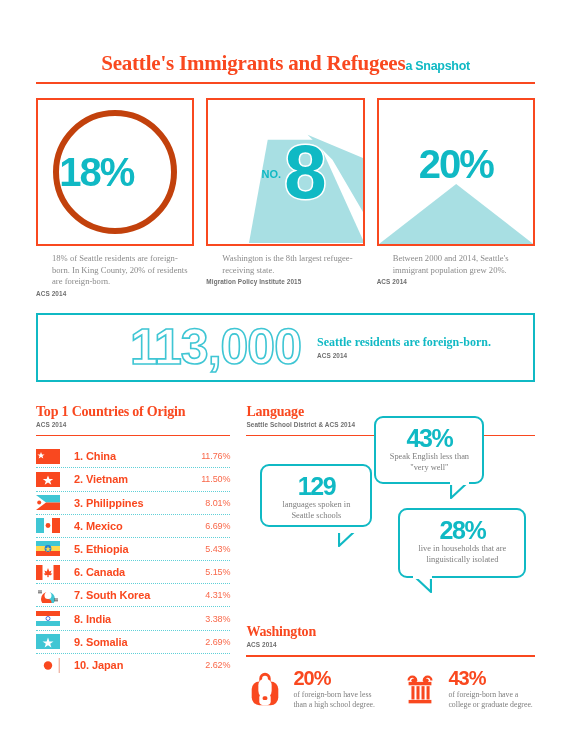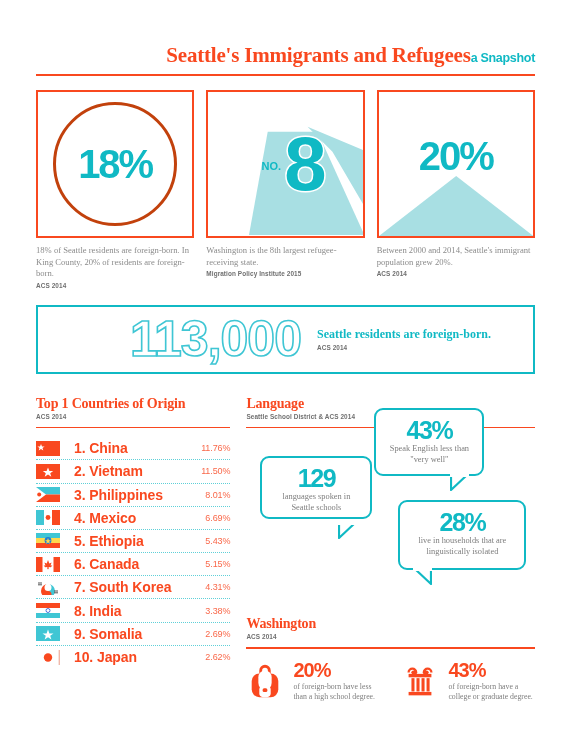--- a/index.html
+++ b/index.html
@@ -7,22 +7,22 @@
     width: 571px; height: 740px;
     background: #ffffff;
     font-family: "Liberation Sans", sans-serif;
     overflow: hidden;
     position: relative;
   }
   .page { position: relative; width: 571px; height: 740px; padding: 0 36px; }
 
   
   .header-row {
-    display: flex; align-items: baseline; justify-content: flex-end;
-    padding-top: 28px;
+    display: flex; align-items: baseline; justify-content: center;
+    padding-top: 36px;
   }
   .main-title {
     font-family: "Liberation Serif", serif;
     font-size: 21px; font-weight: bold; color: #f9481f;
     letter-spacing: -0.2px;
   }
   .snapshot {
     font-size: 12.5px; font-weight: bold; color: #10b9c4;
     letter-spacing: -0.3px;
     margin-top: 23px;
@@ -39,22 +39,22 @@
   .stat-row { display: flex; gap: 12px; margin-top: 14px; }
   .stat-col { width: 159px; }
   .stat-box {
     border: 2px solid #f9481f;
     height: 148px; position: relative; overflow: hidden;
     display: flex; align-items: center; justify-content: center;
     background: #fff;
   }
   .ring {
     width: 124px; height: 124px; border-radius: 50%;
-    border: 3px solid #c2410c;
-    display: flex; align-items: center; justify-content: center;
+    border: 6px solid #c2410c;
+    display: flex; align-items: center; justify-content: flex-start;
   }
   .big-teal {
     font-size: 40px; font-weight: bold; color: #10b9c4;
     letter-spacing: -2px; line-height: 1;
   }
   .no8-wrap { position: relative; width: 100%; height: 100%; }
   .shadow-svg { position: absolute; inset: 0; }
   .no8-inner {
     position: absolute; inset: 0;
     display: flex; align-items: center; justify-content: center;
@@ -77,20 +77,21 @@
   }
   .tri-num {
     position: absolute; top: 42px; left: 0; width: 100%;
     text-align: center; font-size: 40px; font-weight: bold;
     color: #10b9c4; letter-spacing: -2px; z-index: 2;
   }
   .stat-caption {
     font-family: "Liberation Serif", serif;
     font-size: 8.6px; color: #8b8b8b; line-height: 1.34;
     margin-top: 7px;
+    margin-left: 16px;
   }
   .src {
     font-size: 6.4px; font-weight: bold; color: #6f6f6f;
     margin-top: 2px; letter-spacing: 0.1px;
   }
 
   
   .banner {
     border: 2px solid #10b9c4;
     margin-top: 16px; height: 69px;
@@ -128,21 +129,21 @@
 
   
   .clist { margin-top: 9px; }
   .crow {
     display: flex; align-items: center; height: 23.2px;
     border-bottom: 1.4px dotted #5fd0d8;
   }
   .crow:last-child { border-bottom: none; }
   .flag { width: 24px; height: 15px; margin-right: 14px; flex: 0 0 24px; }
   .cname {
-    font-size: 14px; font-weight: bold; color: #f9481f;
+    font-size: 11px; font-weight: bold; color: #f9481f;
     flex: 1; letter-spacing: -0.1px;
   }
   .cpct {
     font-size: 9px; color: #f9684a; text-align: right; width: 40px;
     letter-spacing: -0.1px;
   }
 
   
   .bubbles { position: relative; height: 176px; margin-top: 4px; }
   .bubble { position: absolute; }

